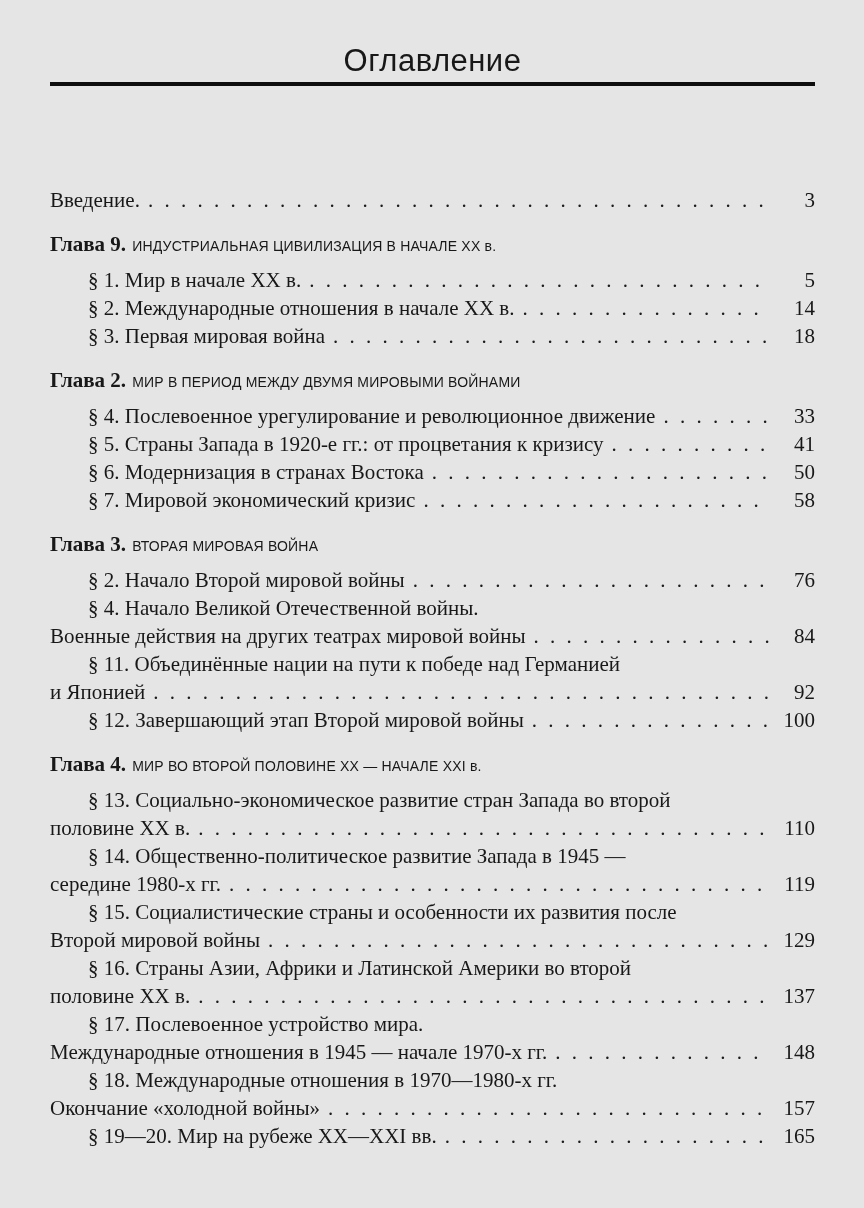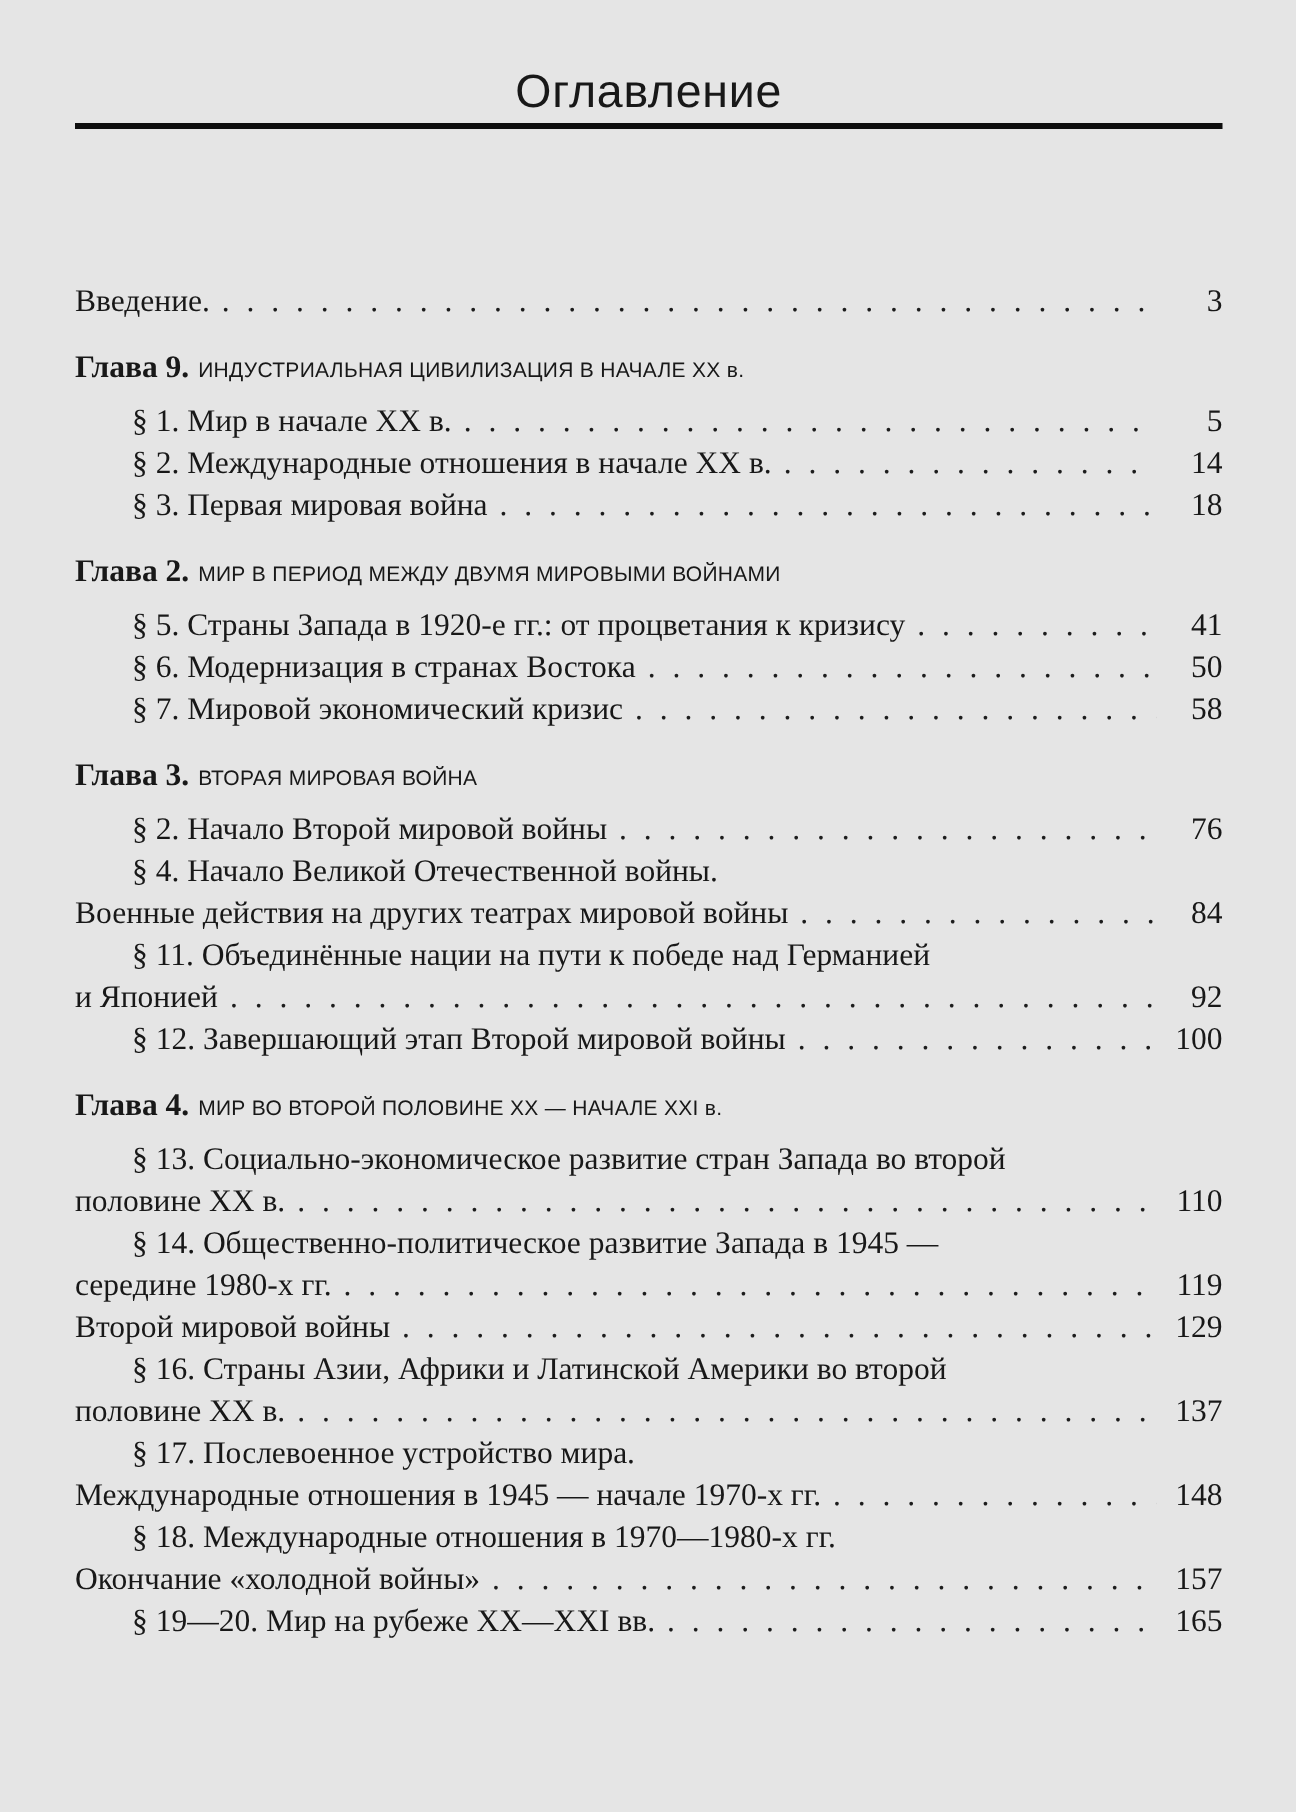--- a/index.html
+++ b/index.html
@@ -121,20 +121,27 @@
         <span class="entry-text">§ 3. Первая мировая война</span>
         <span class="leader"></span>
         <span class="pg">18</span>
       </div>
     </div>
 
     <div class="chapter">
       <span class="ch-label">Глава 2.</span><span class="ch-title">МИР В ПЕРИОД МЕЖДУ ДВУМЯ МИРОВЫМИ ВОЙНАМИ</span>
     </div>
 
+    <div class="entry">
+      <div class="line indent">
+        <span class="entry-text">§ 4. Послевоенное урегулирование и революционное движение</span>
+        <span class="leader"></span>
+        <span class="pg">33</span>
+      </div>
+    </div>
 
     <div class="entry">
       <div class="line indent">
         <span class="entry-text">§ 5. Страны Запада в 1920-е гг.: от процветания к кризису</span>
         <span class="leader"></span>
         <span class="pg">41</span>
       </div>
     </div>
 
     <div class="entry">
@@ -216,20 +223,23 @@
         <span class="entry-text">§ 14. Общественно-политическое развитие Запада в 1945 —</span>
       </div>
       <div class="line">
         <span class="entry-text">середине 1980-х гг.</span>
         <span class="leader"></span>
         <span class="pg">119</span>
       </div>
     </div>
 
     <div class="entry">
+      <div class="line indent">
+        <span class="entry-text">§ 15. Социалистические страны и особенности их развития после</span>
+      </div>
       <div class="line">
         <span class="entry-text">Второй мировой войны</span>
         <span class="leader"></span>
         <span class="pg">129</span>
       </div>
     </div>
 
     <div class="entry">
       <div class="line indent">
         <span class="entry-text">§ 16. Страны Азии, Африки и Латинской Америки во второй</span>

